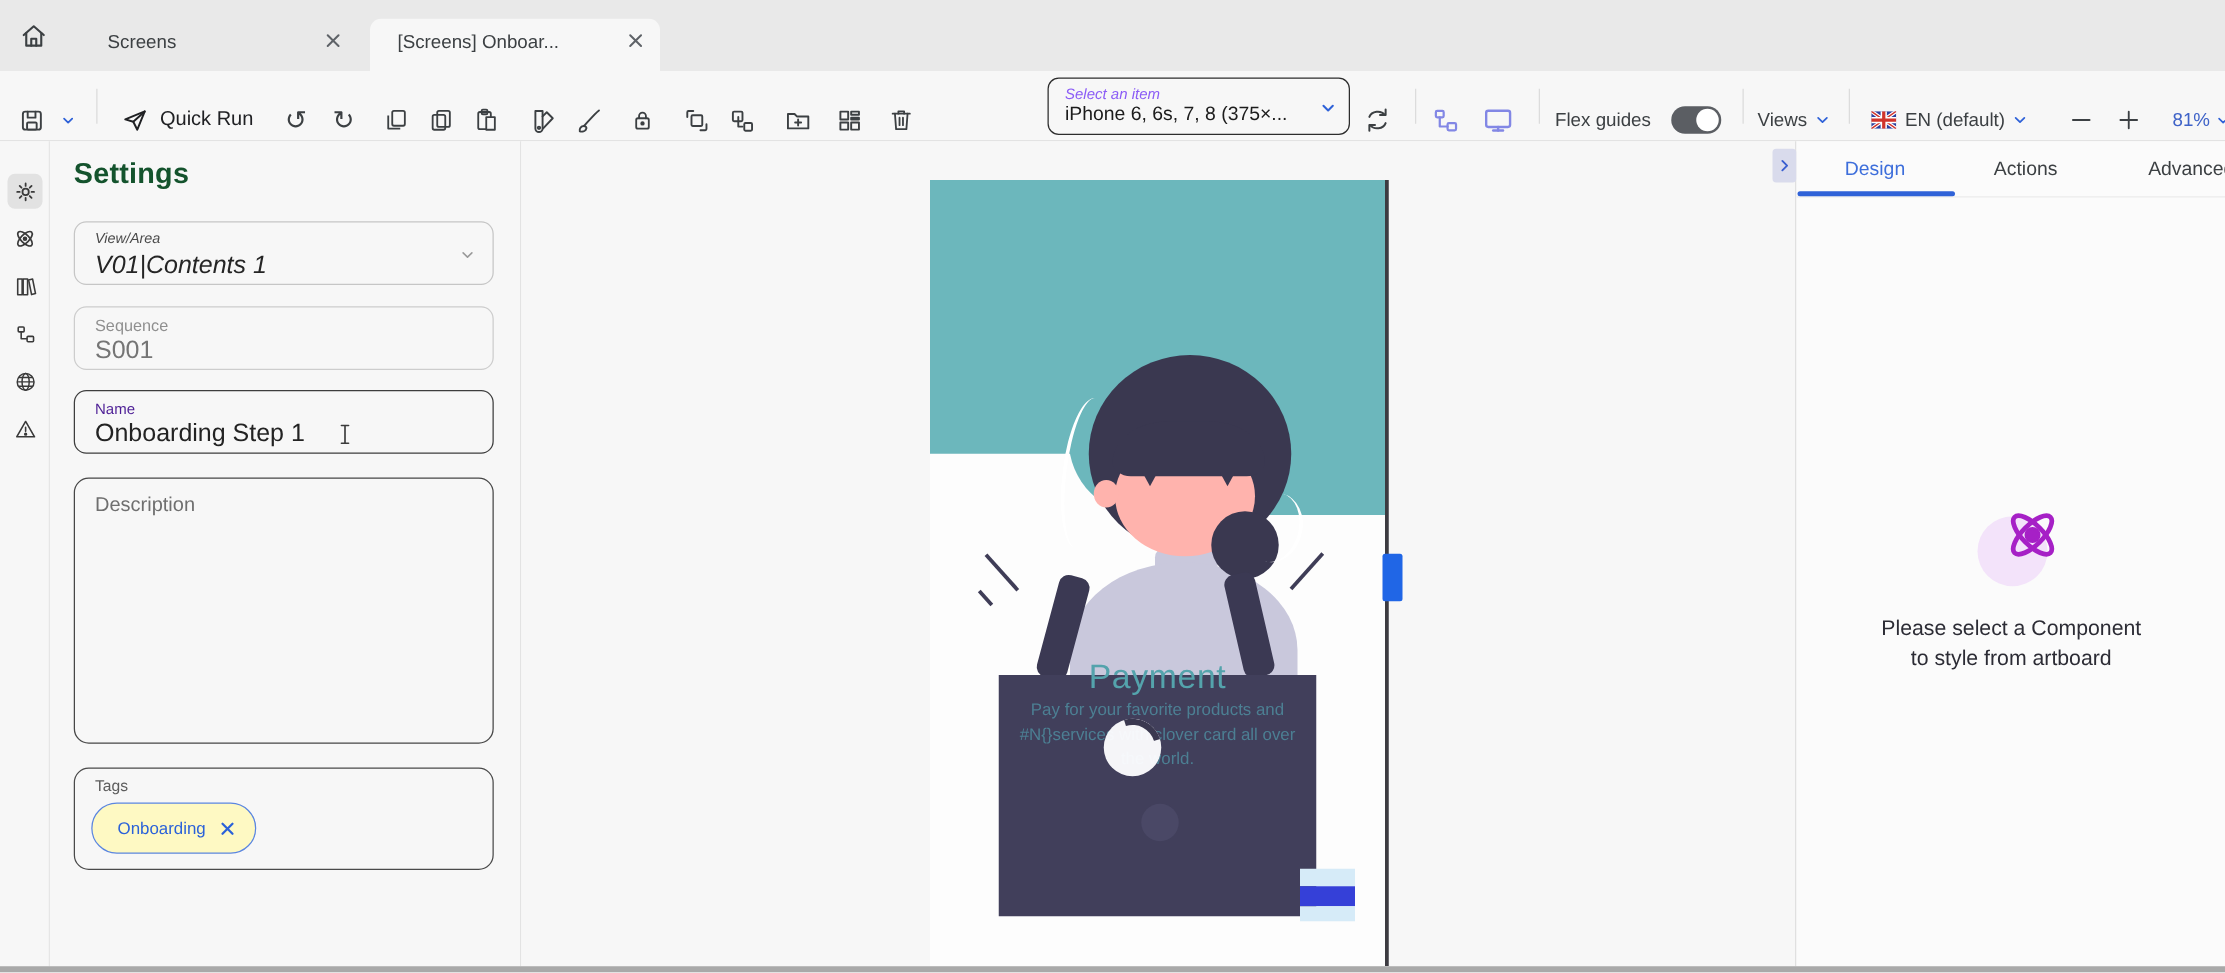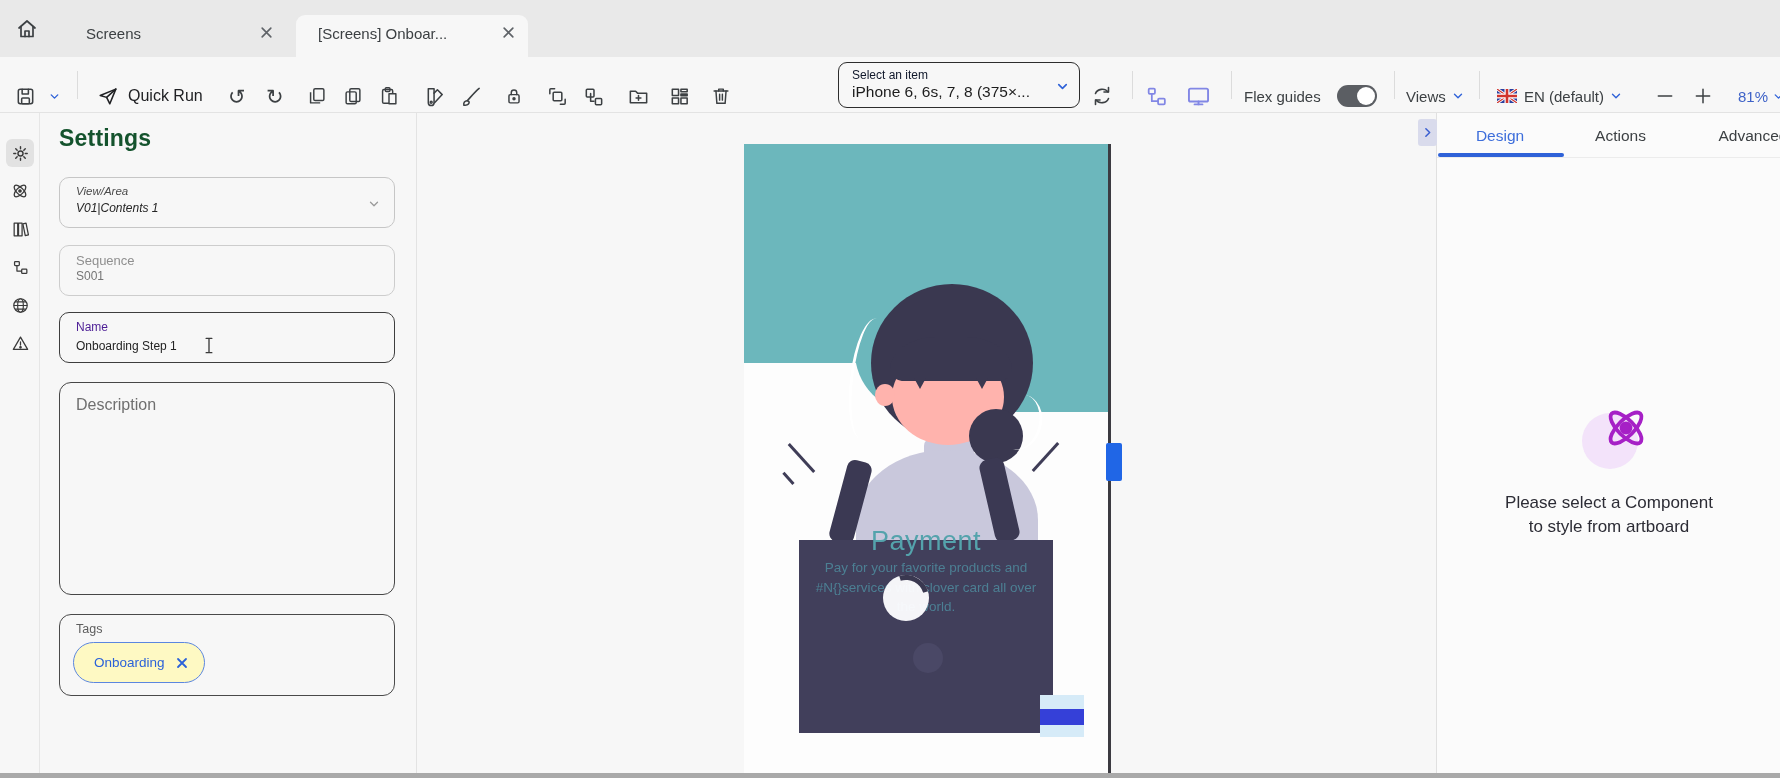--- a/index.html
+++ b/index.html
@@ -18,38 +18,38 @@
   .tab2-close { left:204px; top:9px; }
 
   
   .toolbar { position:absolute; left:0; top:57px; width:1780px; height:56px; background:#f7f7f7; border-bottom:1px solid #e3e3e3; }
   .tbi { position:absolute; top:11px; height:56px; display:flex; align-items:center; justify-content:center; }
   .tb-divider { position:absolute; top:14px; width:1px; height:28px; background:#dcdcdc; }
   .tb-text { font-size:15px; color:#3c4043; white-space:nowrap; }
   .quickrun-label { font-size:16px; color:#202124; margin-left:9px; }
   .uglyph { font-size:21px; color:#3c4043; line-height:1; }
   .select-box { position:absolute; left:838px; top:5px; width:242px; height:46px; border:1.6px solid #2d2d2d; border-radius:9px; padding:5px 12px 0 13px; }
-  .select-box .lbl { font-size:12px; color:#0f172a; }
+  .select-box .lbl { font-size:12px; color:#8b5cf6;font-style:italic; }
   .select-box .val { font-size:15.5px; color:#1c1c1c; margin-top:1px; white-space:nowrap; overflow:hidden; max-width:200px; }
   .select-box .chev { position:absolute; right:9px; top:16px; }
   .toggle { width:40px; height:22px; border-radius:11px; background:#5b5e63; position:relative; cursor:pointer; }
   .toggle .knob { position:absolute; right:2px; top:2px; width:18px; height:18px; border-radius:50%; background:#fff; }
   .blue-txt { color:#3f63c8; }
 
   
   .rail { position:absolute; left:0; top:113px; width:40px; height:660px; background:#f7f7f7; border-right:1px solid #e6e6e6; }
   .rail-item { position:absolute; left:6px; width:28px; height:28px; display:flex; align-items:center; justify-content:center; border-radius:6px; cursor:pointer; }
   .rail-item.sel { background:#e2e2e2; }
 
   
   .settings { position:absolute; left:40px; top:113px; width:377px; height:660px; border-right:1px solid #e3e3e3; background:#f7f7f7; }
   .settings h1 { position:absolute; left:19px; top:12px; font-size:23px; color:#14532d; letter-spacing:.2px; }
   .fld { position:absolute; left:19px; width:336px; border-radius:10px; }
   .fld .flbl { position:absolute; left:16px; top:7px; font-size:12px; }
-  .fld .fval { position:absolute; left:16px; top:23px; font-size:12px; }
+  .fld .fval { position:absolute; left:16px; top:23px; font-size:20px; }
   .fld-viewarea { top:64px; height:51px; border:1px solid #c6c6c6;font-style:italic; }
   .fld-viewarea .flbl { font-size:11.5px; color:#4a4a4a; }
   .fld-viewarea .fval { color:#252525; }
   .fld-seq { top:132px; height:51px; border:1px solid #cdcdcd; }
   .fld-seq .flbl { font-size:13px; color:#8f8f8f; }
   .fld-seq .fval { color:#757575; }
   .fld-name { top:199px; height:51px; border:1.8px solid #3e3e3e; }
   .fld-name .flbl { color:#4c1d95; }
   .fld-name .fval { color:#232323; display:flex; align-items:center; gap:26px; }
   .fld-desc { top:269px; height:213px; border:1.6px solid #474747; border-radius:12px; }

